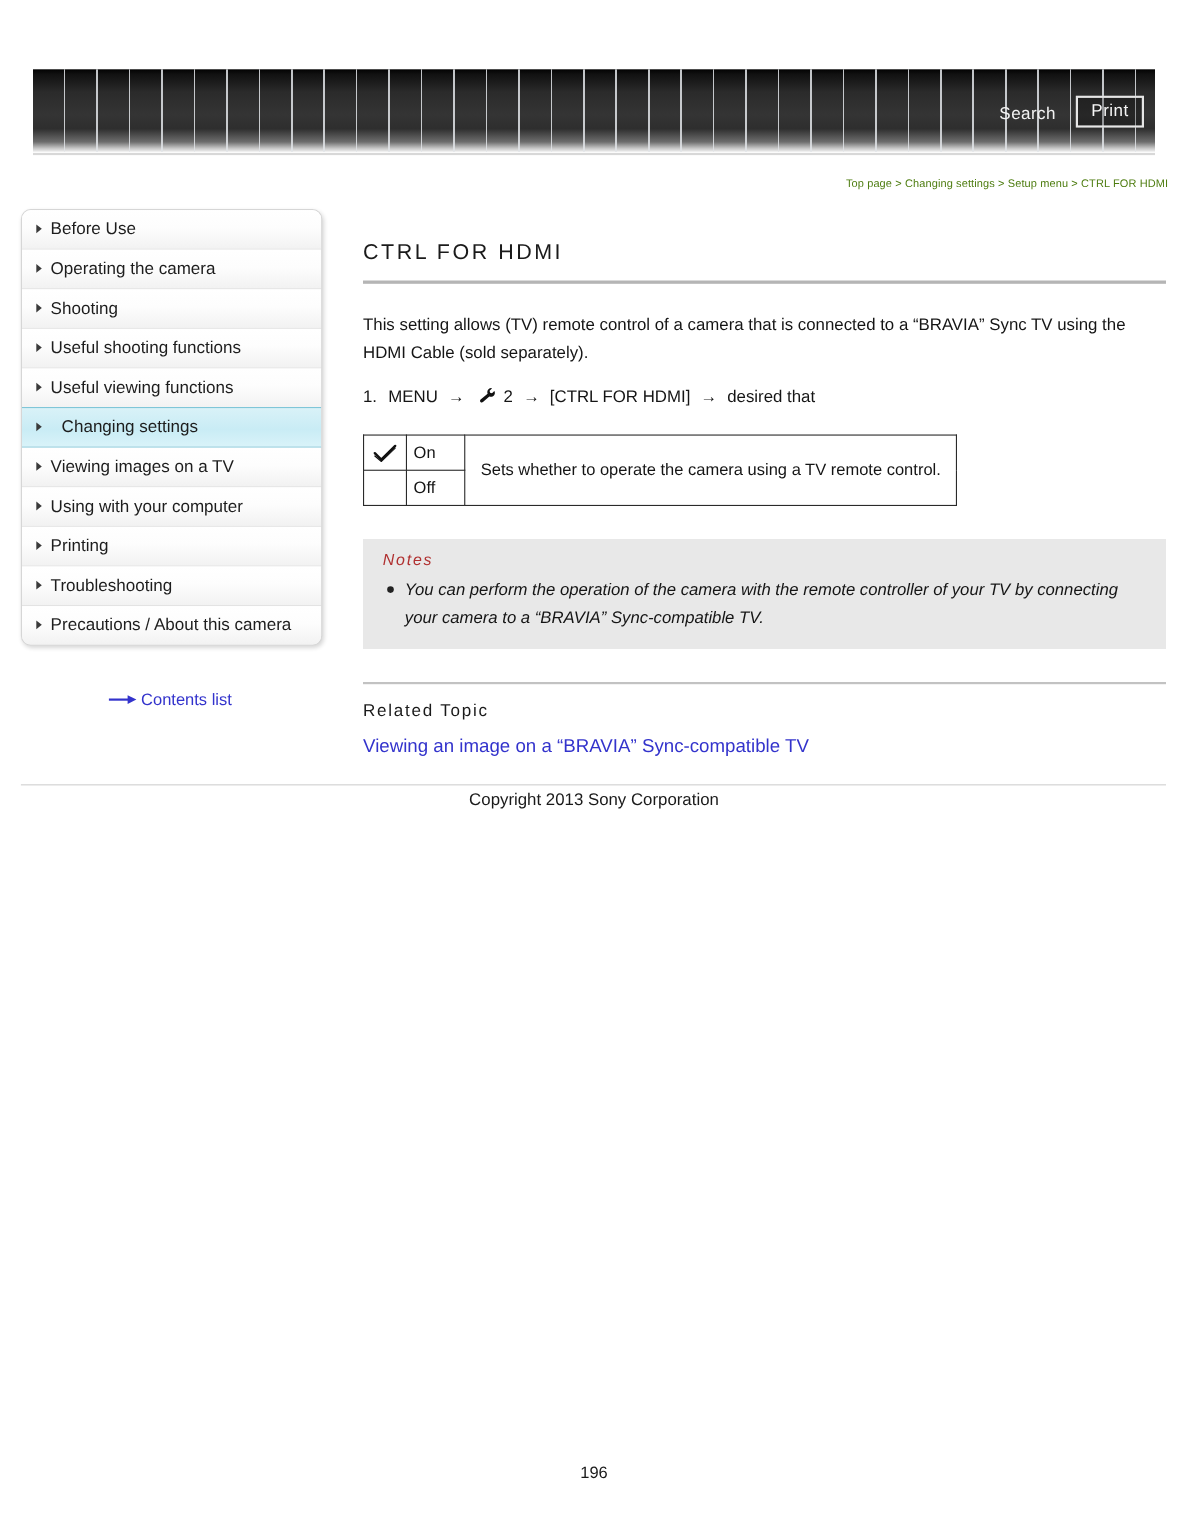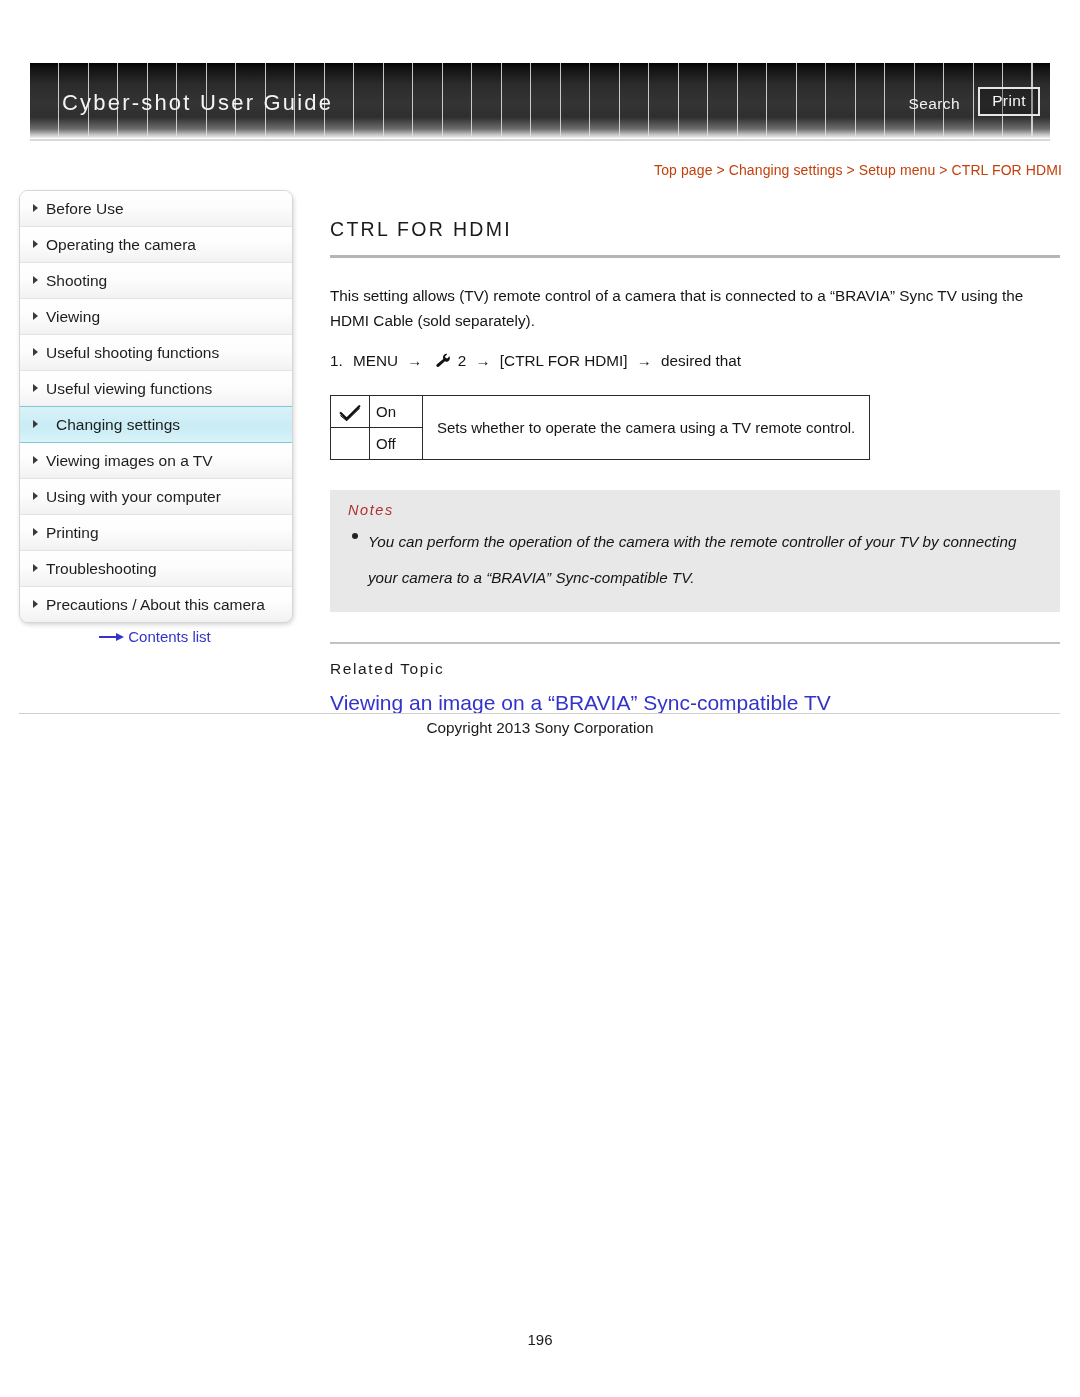--- a/index.html
+++ b/index.html
@@ -77,22 +77,22 @@
     padding: 3px 12px 4px 12px;
     white-space: nowrap;
     background: rgba(0,0,0,0.25);
   }
 
   
   .breadcrumb {
     position: absolute;
     right: 18px;
     top: 162px;
-    font-size: 14px;
-    color: #c2410c;
+    font-size: 10px;
+    color: #4d7c0f;
     letter-spacing: 0.1px;
     white-space: nowrap;
   }
 
   
   .sidebar {
     position: absolute;
     left: 19px;
     top: 190px;
     width: 272px;
@@ -264,21 +264,21 @@
   }
   .notes-list {
     margin: 0;
     padding: 0;
     list-style: none;
   }
   .notes-list li {
     position: relative;
     padding-left: 20px;
     font-size: 15.2px;
-    line-height: 36px;
+    line-height: 25px;
     color: #151515;
   }
   .notes-list li::before {
     content: "";
     position: absolute;
     left: 4px;
     top: 9px;
     width: 6px;
     height: 6px;
     border-radius: 50%;
@@ -293,21 +293,21 @@
     width: 100%;
   }
   .related-title {
     margin-top: 16px;
     font-size: 15.5px;
     letter-spacing: 1.6px;
     color: #1a1a1a;
   }
   .related-link {
     margin-top: 13px;
-    font-size: 21px;
+    font-size: 17px;
     color: #3333cc;
   }
 
   .back-to-top {
     margin-top: 36px;
     text-align: right;
     font-size: 15px;
     color: #3333cc;
     white-space: nowrap;
   }
@@ -346,44 +346,39 @@
     width: 1080px;
     text-align: center;
     font-size: 15px;
     color: #1a1a1a;
   }
 </style>
 </head>
 <body>
 
 <div class="banner">
-  <div class="banner-title">Cyber-shot User Guide</div>
   <div class="banner-search">Search</div>
   <div class="banner-print">Print</div>
 </div>
 <div class="banner-underline"></div>
 
 <div class="breadcrumb">Top page &gt; Changing settings &gt; Setup menu &gt; CTRL FOR HDMI</div>
 
 <div class="sidebar">
   <div class="nav-item">
     <span class="bullet"></span>
     <span>Before Use</span>
   </div>
   <div class="nav-item">
     <span class="bullet"></span>
     <span>Operating the camera</span>
   </div>
   <div class="nav-item">
     <span class="bullet"></span>
     <span>Shooting</span>
-  </div>
-  <div class="nav-item">
-    <span class="bullet"></span>
-    <span>Viewing</span>
   </div>
   <div class="nav-item">
     <span class="bullet"></span>
     <span>Useful shooting functions</span>
   </div>
   <div class="nav-item">
     <span class="bullet"></span>
     <span>Useful viewing functions</span>
   </div>
   <div class="nav-item active">

